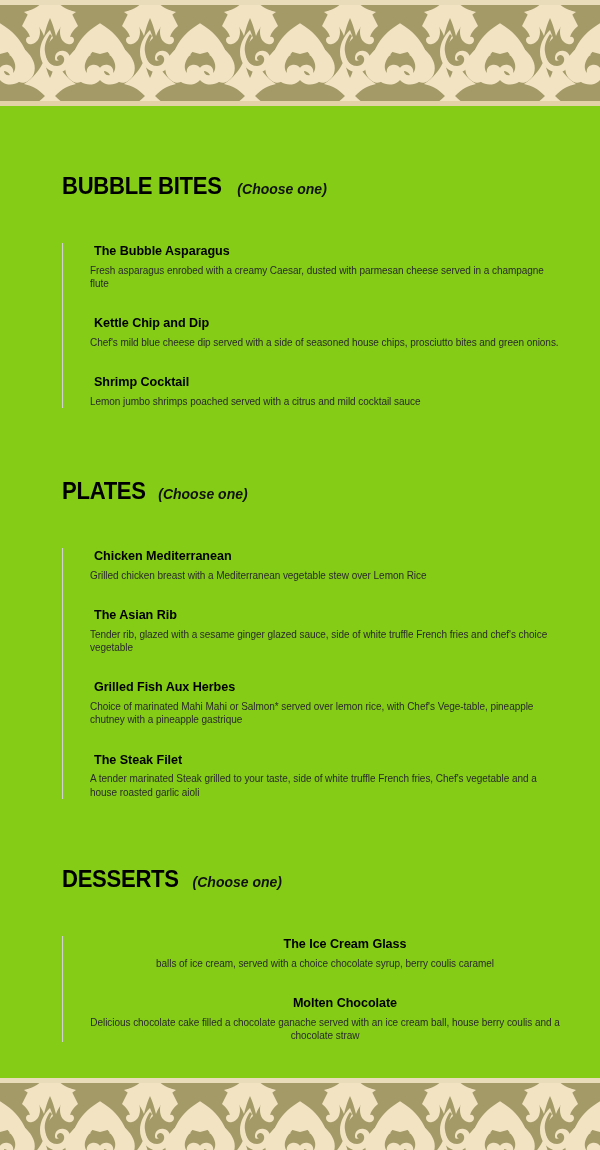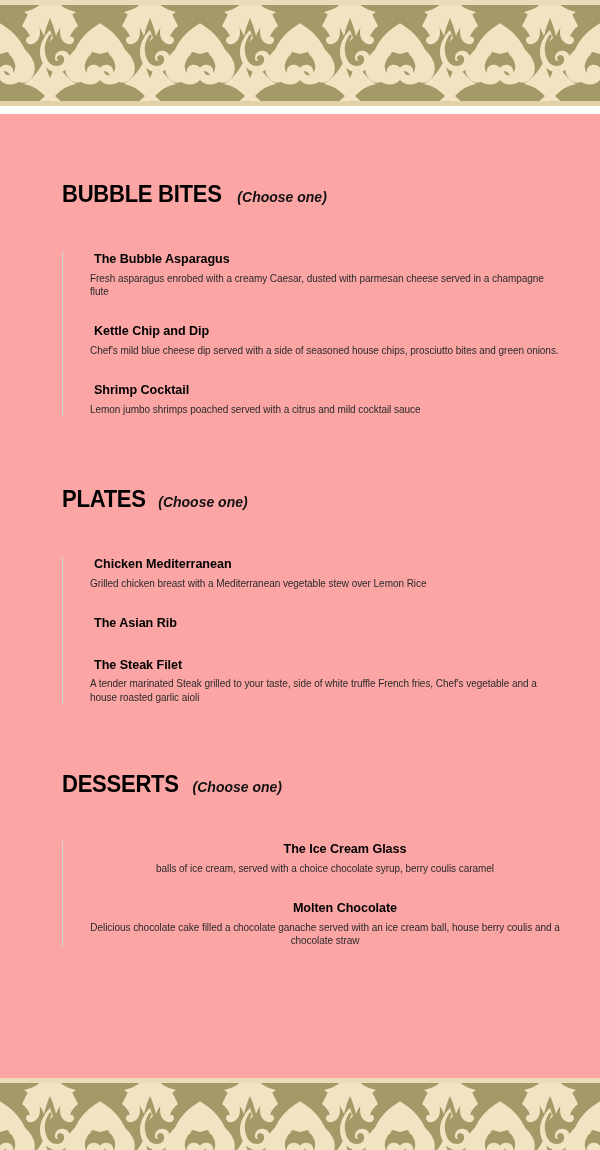--- a/index.html
+++ b/index.html
@@ -24,27 +24,27 @@
     overflow: hidden;
   }
   .ornament-band.top    { top: 0; }
   .ornament-band.bottom { top: 1078px; height: 72px; }
 
   .ornament-band svg { display: block; }
 
   
   .menu-body {
     position: absolute;
-    top: 114px;
+    top: 106px;
     left: 0;
     width: 600px;
     height: 972px;
     box-sizing: border-box;
     padding: 0 0 0 0;
-    background: #fca5a5;
+    background: #84cc16;
   }
 
   .section {
     padding-left: 62px;
   }
   .section-header {
     display: flex;
     align-items: baseline;
     gap: 9px;
     margin: 0;
@@ -165,20 +165,25 @@
       <h2 class="section-title">PLATES</h2>
       <span class="section-note">(Choose one)</span>
     </div>
     <div class="items">
       <div class="item">
         <p class="item-name">Chicken Mediterranean</p>
         <p class="item-desc">Grilled chicken breast with a Mediterranean vegetable stew over Lemon Rice</p>
       </div>
       <div class="item">
         <p class="item-name">The Asian Rib</p>
+        <p class="item-desc">Tender rib, glazed with a sesame ginger glazed sauce, side of white truffle French fries and chef's choice vegetable</p>
+      </div>
+      <div class="item">
+        <p class="item-name">Grilled Fish Aux Herbes</p>
+        <p class="item-desc">Choice of marinated Mahi Mahi or Salmon* served over lemon rice, with Chef's Vege-table, pineapple chutney with a pineapple gastrique</p>
       </div>
       <div class="item">
         <p class="item-name">The Steak Filet</p>
         <p class="item-desc">A tender marinated Steak grilled to your taste, side of white truffle French fries, Chef's vegetable and a house roasted garlic aioli</p>
       </div>
     </div>
   </section>
 
   <section class="section" id="section-desserts">
     <div class="section-header">

